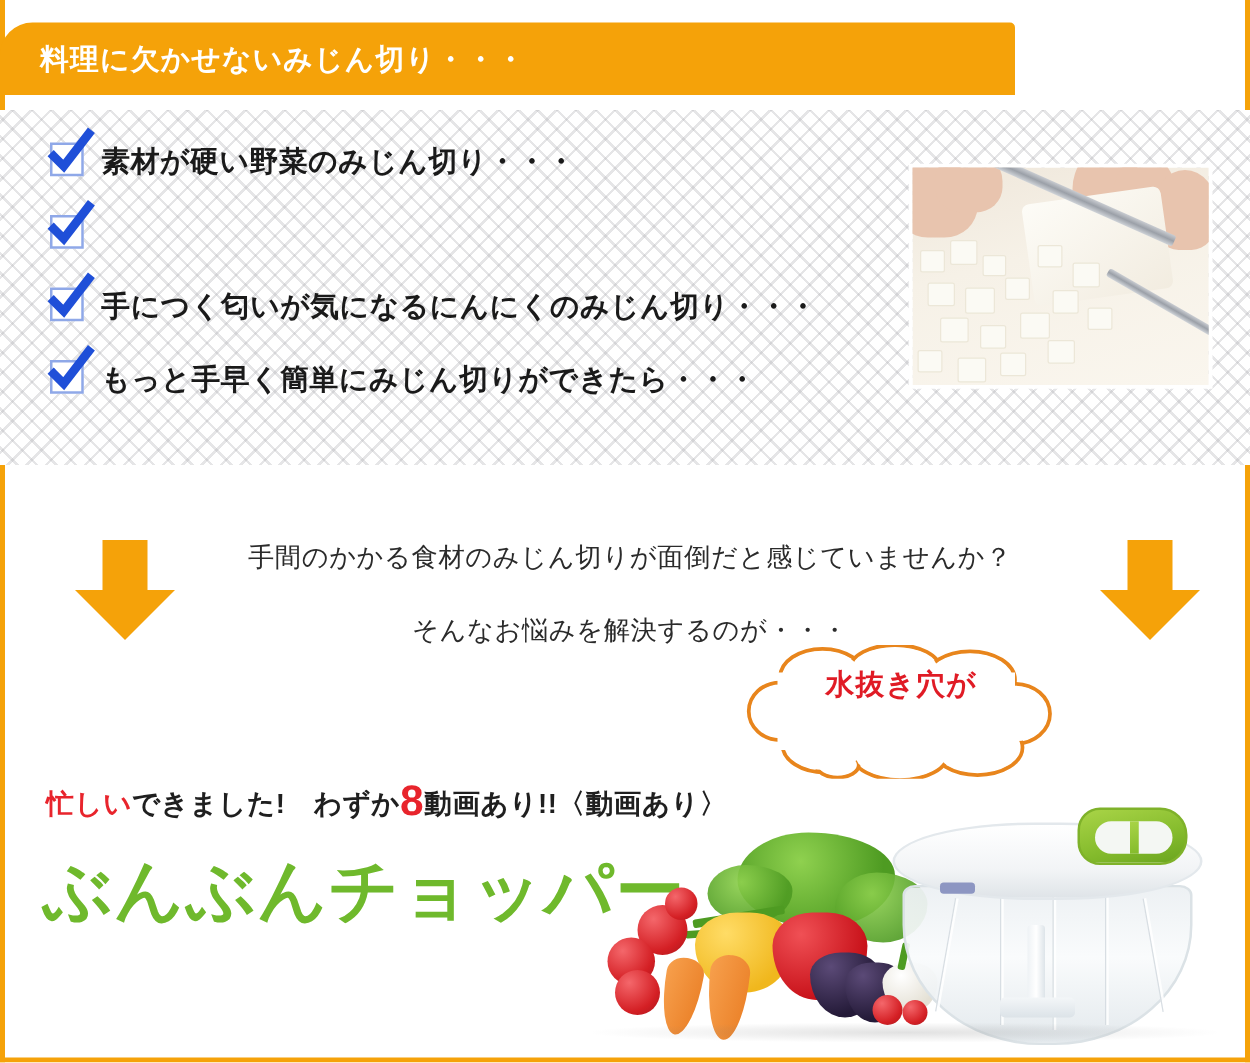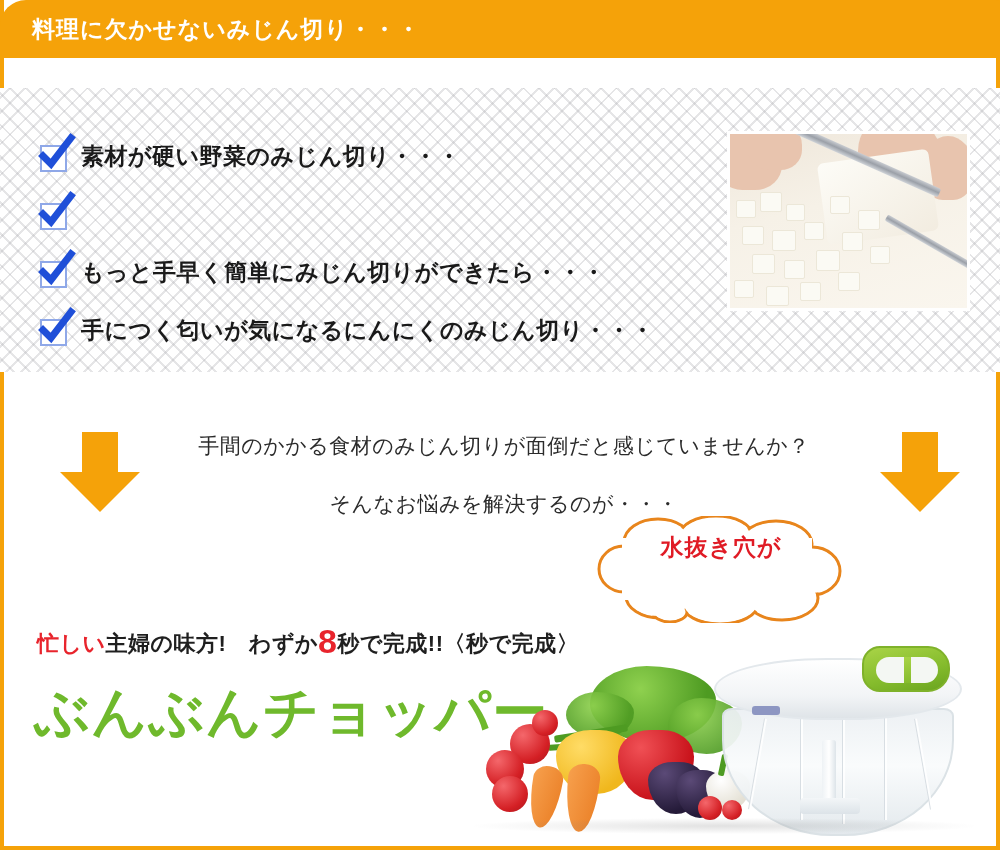--- a/index.html
+++ b/index.html
@@ -20,22 +20,22 @@
     border-left: 4px solid #F5A209;
     border-right: 4px solid #F5A209;
     border-bottom: 4px solid #F5A209;
     border-top: none;
   }
 
   
   #header-banner {
     position: absolute;
     left: -4px;
-    top: 0;
-    width: 1000px;
+    top: 18px;
+    width: 812px;
     height: 58px;
     background: #F5A209;
     border-top-left-radius: 26px;
     border-top-right-radius: 4px;
     display: flex;
     align-items: center;
     font-family: Liberation Serif, serif;
   }
   #header-title {
     margin-left: 32px;
@@ -64,21 +64,21 @@
   }
 
   #checklist {
     position: absolute;
     left: 40px;
     top: 26px;
     width: 700px;
   }
   .check-row {
     display: flex;
-    align-items: flex-end;
+    align-items: flex-start;
     height: 58px;
   }
   .checkbox-icon {
     position: relative;
     width: 27px;
     height: 27px;
     flex: 0 0 27px;
     border: 2px solid #8FA8E8;
     background: #ffffff;
     margin-right: 14px;
@@ -289,30 +289,30 @@
           </svg>
         </span>
       </div>
 
       <div class="check-row">
         <span class="checkbox-icon">
           <svg width="40" height="40" viewBox="0 0 40 40">
             <path d="M6 20 L14 28 L34 2" fill="none" stroke="#1F4FD8" stroke-width="7" stroke-linecap="square"></path>
           </svg>
         </span>
-        <span class="check-label">もっと手早く簡単にみじん切りができたら・・・</span>
+        <span class="check-label">手につく匂いが気になるにんにくのみじん切り・・・</span>
       </div>
 
       <div class="check-row">
         <span class="checkbox-icon">
           <svg width="40" height="40" viewBox="0 0 40 40">
             <path d="M6 20 L14 28 L34 2" fill="none" stroke="#1F4FD8" stroke-width="7" stroke-linecap="square"></path>
           </svg>
         </span>
-        <span class="check-label">手につく匂いが気になるにんにくのみじん切り・・・</span>
+        <span class="check-label">もっと手早く簡単にみじん切りができたら・・・</span>
       </div>
 
     </div>
   </div>
 
   <div id="onion-photo">
     <div class="onion-fingers" style="left:-14px;  top:-6px;  width:66px;  height:62px;"></div>
     <div class="onion-fingers" style="left:18px;   top:-14px; width:54px;  height:50px;"></div>
     <div class="onion-fingers" style="left:128px;  top:-16px; width:56px;  height:66px;"></div>
     <div class="onion-fingers" style="left:160px;  top:-10px; width:52px;  height:70px;"></div>
@@ -379,21 +379,21 @@
         <ellipse cx="28" cy="53" rx="23" ry="21"></ellipse>
         <rect x="26" y="22" width="190" height="62"></rect>
         <ellipse cx="74" cy="96" rx="15" ry="8"></ellipse>
       </g>
     </svg>
     <div id="bubble-text">
       <div>水抜き穴が</div>
     </div>
   </div>
 
-  <div id="tagline"><span class="tag-red">忙しい</span><span>主婦の味方!　わずか</span><span class="tag-big">8</span><span>秒で完成!!〈秒で完成〉</span></div>
+  <div id="tagline"><span class="tag-red">忙しい</span><span>できました!　わずか</span><span class="tag-big">8</span><span>動画あり!!〈動画あり〉</span></div>
 
   <div id="product-name">ぶんぶんチョッパー</div>
 
   <div id="veggies">
     <div class="veg greens" style="left:108px; top:-2px;  width:126px; height:76px;"></div>
     <div class="veg greens" style="left:84px;  top:24px;  width:68px;  height:46px; opacity:.92;"></div>
     <div class="veg greens" style="left:186px; top:30px;  width:74px;  height:56px; opacity:.9;"></div>
     <div class="veg stem" style="left:72px;  top:62px;  width:74px;  height:7px;  transform:rotate(-9deg);"></div>
     <div class="veg stem" style="left:66px;  top:74px;  width:84px;  height:6px;  transform:rotate(-4deg);"></div>
     <div class="veg pepper-y" style="left:74px;  top:62px;  width:78px;  height:64px;"></div>

